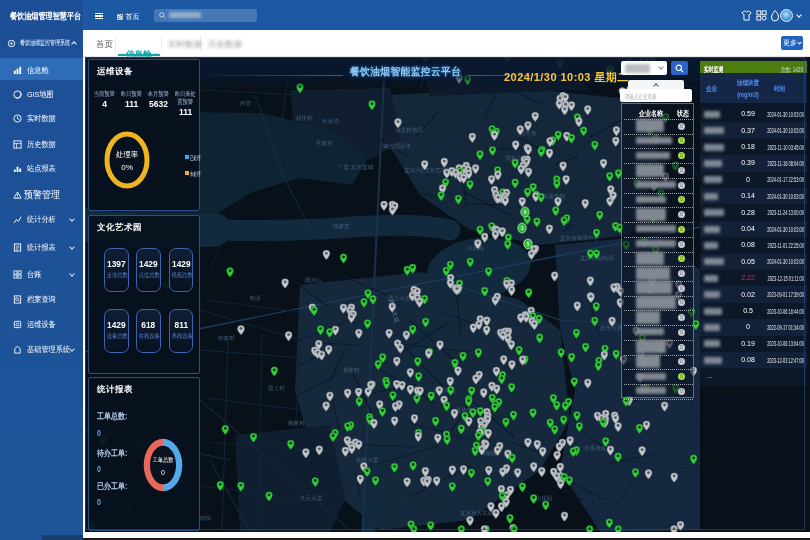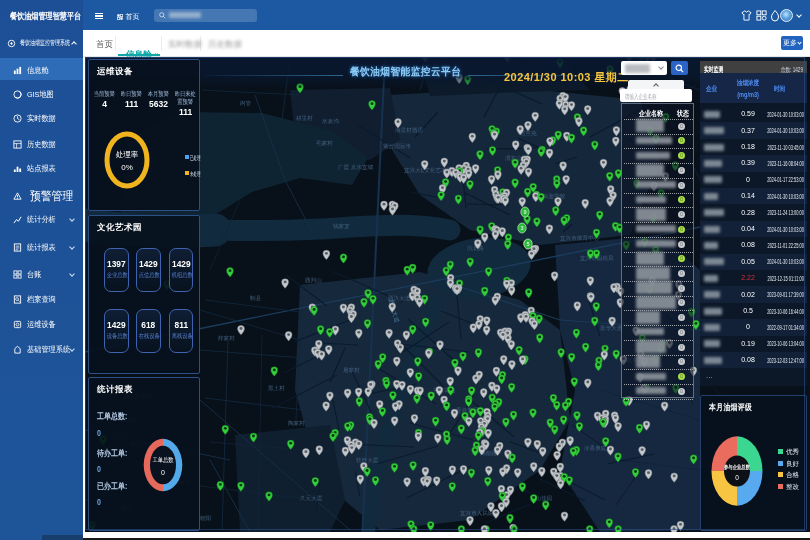--- a/index.html
+++ b/index.html
@@ -53,21 +53,21 @@
         <path d="M1 4 h8 M4 4 v5" stroke="#fff" stroke-width="0.8"></path>
       </svg>
       <span style="white-space:nowrap;display:inline-block;transform:scaleX(0.9);transform-origin:0 50%">历史数据</span>
     </div>
 <div class="abs" style="left:13px;top:163px;color:#fff;font-size:8px;display:flex;align-items:center;gap:5px">
 <svg width="9" height="9" viewBox="0 0 10 10">
         <path d="M1 9 V6 h2 V9 M4 9 V3 h2 V9 M7 9 V5 h2 V9" fill="#fff"></path>
       </svg>
       <span style="white-space:nowrap;display:inline-block;transform:scaleX(0.9);transform-origin:0 50%">站点报表</span>
     </div>
-<div class="abs" style="left:13px;top:188px;color:#fff;font-size:12px;display:flex;align-items:center;gap:8px">
+<div class="abs" style="left:13px;top:188px;color:#fff;font-size:10px;display:flex;align-items:center;gap:2px">
 <svg width="9" height="9" viewBox="0 0 10 10">
         <path d="M5 1 L9 8 H1 z" fill="none" stroke="#fff" stroke-width="1"></path>
         <path d="M5 3.5 V6 M5 6.8 V7.6" stroke="#fff" stroke-width="1"></path>
       </svg>
       <span style="white-space:nowrap;display:inline-block;transform:scaleX(0.9);transform-origin:0 50%">预警管理</span>
     </div>
 <div class="abs" style="left:13px;top:214px;color:#fff;font-size:8px;display:flex;align-items:center;gap:5px">
 <svg width="9" height="9" viewBox="0 0 10 10">
         <path d="M1 9 L4 5 L6 7 L9 2" fill="none" stroke="#fff" stroke-width="1.1"></path>
       </svg>
@@ -1454,21 +1454,21 @@
 <div style="position:absolute;left:56px;top:254.2px;width:7px;height:7px;border-radius:50%;background:#c9ccd0;font-size:5.5px;color:#707478;text-align:center;line-height:7px">0</div>
 <div class="abs" style="left:2px;top:265.2px;width:69px;border-top:1px dotted rgba(255,255,255,0.6)"></div>
 <div class="blur" style="position:absolute;left:14px;top:268.6px;width:30px;height:7px;background:#8d949d;opacity:0.9"></div>
 <div style="position:absolute;left:56px;top:268.9px;width:7px;height:7px;border-radius:50%;background:#a8e04a;font-size:5.5px;color:#5a7a1a;text-align:center;line-height:7px">0</div>
 <div class="abs" style="left:2px;top:280.0px;width:69px;border-top:1px dotted rgba(255,255,255,0.6)"></div>
 <div class="blur" style="position:absolute;left:14px;top:283.3px;width:30px;height:7px;background:#8d949d;opacity:0.9"></div>
 <div style="position:absolute;left:56px;top:283.7px;width:7px;height:7px;border-radius:50%;background:#c9ccd0;font-size:5.5px;color:#707478;text-align:center;line-height:7px">0</div>
 <div class="abs" style="left:2px;top:294.7px;width:69px;border-top:1px dotted rgba(255,255,255,0.6)"></div>
 </div>
 <div class="abs" style="left:615px;top:0;width:107px;height:329px;background:#0b1626">
-<div class="abs" style="left:0;top:4px;width:107px;height:16px;background:#404040">
+<div class="abs" style="left:0;top:4px;width:107px;height:16px;background:#4d7c0f">
           <span style="position:absolute;left:4px;top:4px;font-size:7.5px;color:#fff;font-weight:bold;white-space:nowrap;display:inline-block;transform:scaleX(0.64);transform-origin:0 0">实时监测</span>
           <span style="position:absolute;right:4px;top:4.5px;font-size:6.5px;color:#cdd8e8;white-space:nowrap;display:inline-block;transform:scaleX(0.72);transform-origin:100% 0">总数: 1429</span>
         </div>
 <div class="abs" style="left:0;top:16px;width:107px;height:30px;background:#152647;color:#4d8df2;font-size:7px;font-weight:bold">
 <span style="position:absolute;left:6px;top:11px;white-space:nowrap;display:inline-block;transform:scaleX(0.8);transform-origin:0 0">企业</span>
 <div style="position:absolute;left:31px;top:4px;width:34px;text-align:center;line-height:1.7;font-size:6.8px;transform:scaleX(0.82);transform-origin:50% 0">油烟浓度<br>(mg/m3)</div>
 <span style="position:absolute;left:74px;top:11px;white-space:nowrap;display:inline-block;transform:scaleX(0.8);transform-origin:0 0">时间</span>
         </div>
 <div class="abs" style="left:0;top:49.0px;width:107px;height:16.4px;background:#0c1828"></div>
 <div class="blur" style="position:absolute;left:4px;top:53.7px;width:16px;height:7px;background:#7e8894"></div>
@@ -1531,37 +1531,17 @@
 <div class="abs" style="left:34px;top:282.8px;width:28px;text-align:center;font-size:7px;color:#fff">0.19</div>
 <div class="abs" style="left:18px;top:283.4px;width:86px;text-align:right;font-size:6.3px;color:#e8eef5;white-space:nowrap;transform:scaleX(0.63);transform-origin:100% 0">2023-10-06 13:04:00</div>
 <div class="abs" style="left:0;top:295.0px;width:107px;height:16.4px;background:#122138"></div>
 <div class="blur" style="position:absolute;left:4px;top:299.7px;width:18px;height:7px;background:#7e8894"></div>
 <div class="abs" style="left:34px;top:299.2px;width:28px;text-align:center;font-size:7px;color:#fff">0.08</div>
 <div class="abs" style="left:18px;top:299.8px;width:86px;text-align:right;font-size:6.3px;color:#e8eef5;white-space:nowrap;transform:scaleX(0.63);transform-origin:100% 0">2023-12-03 12:47:00</div>
 <div class="abs" style="left:0;top:312px;width:107px;height:17px;background:#0c1828;color:#9ab;font-size:8px">
           <span style="position:absolute;left:6px;top:2px">...</span>
         </div>
 </div>
-<div class="panel" style="left:615px;top:338px;width:107px;height:136px;border-color:#23406b">
-<div class="ptitle" style="white-space:nowrap;transform:scaleX(0.8);transform-origin:0 0">本月油烟评级</div>
-<svg class="abs" style="left:10px;top:40px" width="52" height="70" viewBox="0 0 52 70">
-<path d="M26 35 L26 0.3 A25.5 34.7 0 0 1 51.5 35 z" fill="#3bd68f"></path>
-<path d="M26 35 L51.5 35 A25.5 34.7 0 0 1 26 69.7 z" fill="#58aaf0"></path>
-<path d="M26 35 L26 69.7 A25.5 34.7 0 0 1 0.5 35 z" fill="#f7c542"></path>
-<path d="M26 35 L0.5 35 A25.5 34.7 0 0 1 26 0.3 z" fill="#e96c5f"></path>
-<ellipse cx="26" cy="35" rx="13" ry="15.5" fill="#0d1016"></ellipse>
-<text x="26" y="33" font-size="5.6" fill="#fff" text-anchor="middle" font-weight="bold" textLength="26" lengthAdjust="spacingAndGlyphs">参与企业总数</text>
-<text x="26" y="44" font-size="6.5" fill="#fff" text-anchor="middle">0</text>
-        </svg>
-<div class="abs" style="left:77px;top:53.0px;width:5px;height:5px;background:#3bd68f"></div>
-<div class="abs" style="left:85px;top:52.0px;font-size:6.6px;color:#e5ecf5">优秀</div>
-<div class="abs" style="left:77px;top:64.5px;width:5px;height:5px;background:#58aaf0"></div>
-<div class="abs" style="left:85px;top:63.5px;font-size:6.6px;color:#e5ecf5">良好</div>
-<div class="abs" style="left:77px;top:76.0px;width:5px;height:5px;background:#f7c542"></div>
-<div class="abs" style="left:85px;top:75.0px;font-size:6.6px;color:#e5ecf5">合格</div>
-<div class="abs" style="left:77px;top:87.5px;width:5px;height:5px;background:#e96c5f"></div>
-<div class="abs" style="left:85px;top:86.5px;font-size:6.6px;color:#e5ecf5">整改</div>
-</div>
 </div>
 <div class="abs" style="left:85px;top:57px;width:720px;height:473px;border:1px solid rgba(45,85,150,0.55);pointer-events:none"></div>
 <div class="abs" style="left:807px;top:57px;width:3px;height:475px;background:#0d1117"></div>
 <div class="abs" style="left:83px;top:532px;width:727px;height:6px;background:#fff"></div>
 <div class="abs" style="left:83px;top:538px;width:727px;height:2px;background:#1a1a1a"></div>
 </div>
 </body></html>

